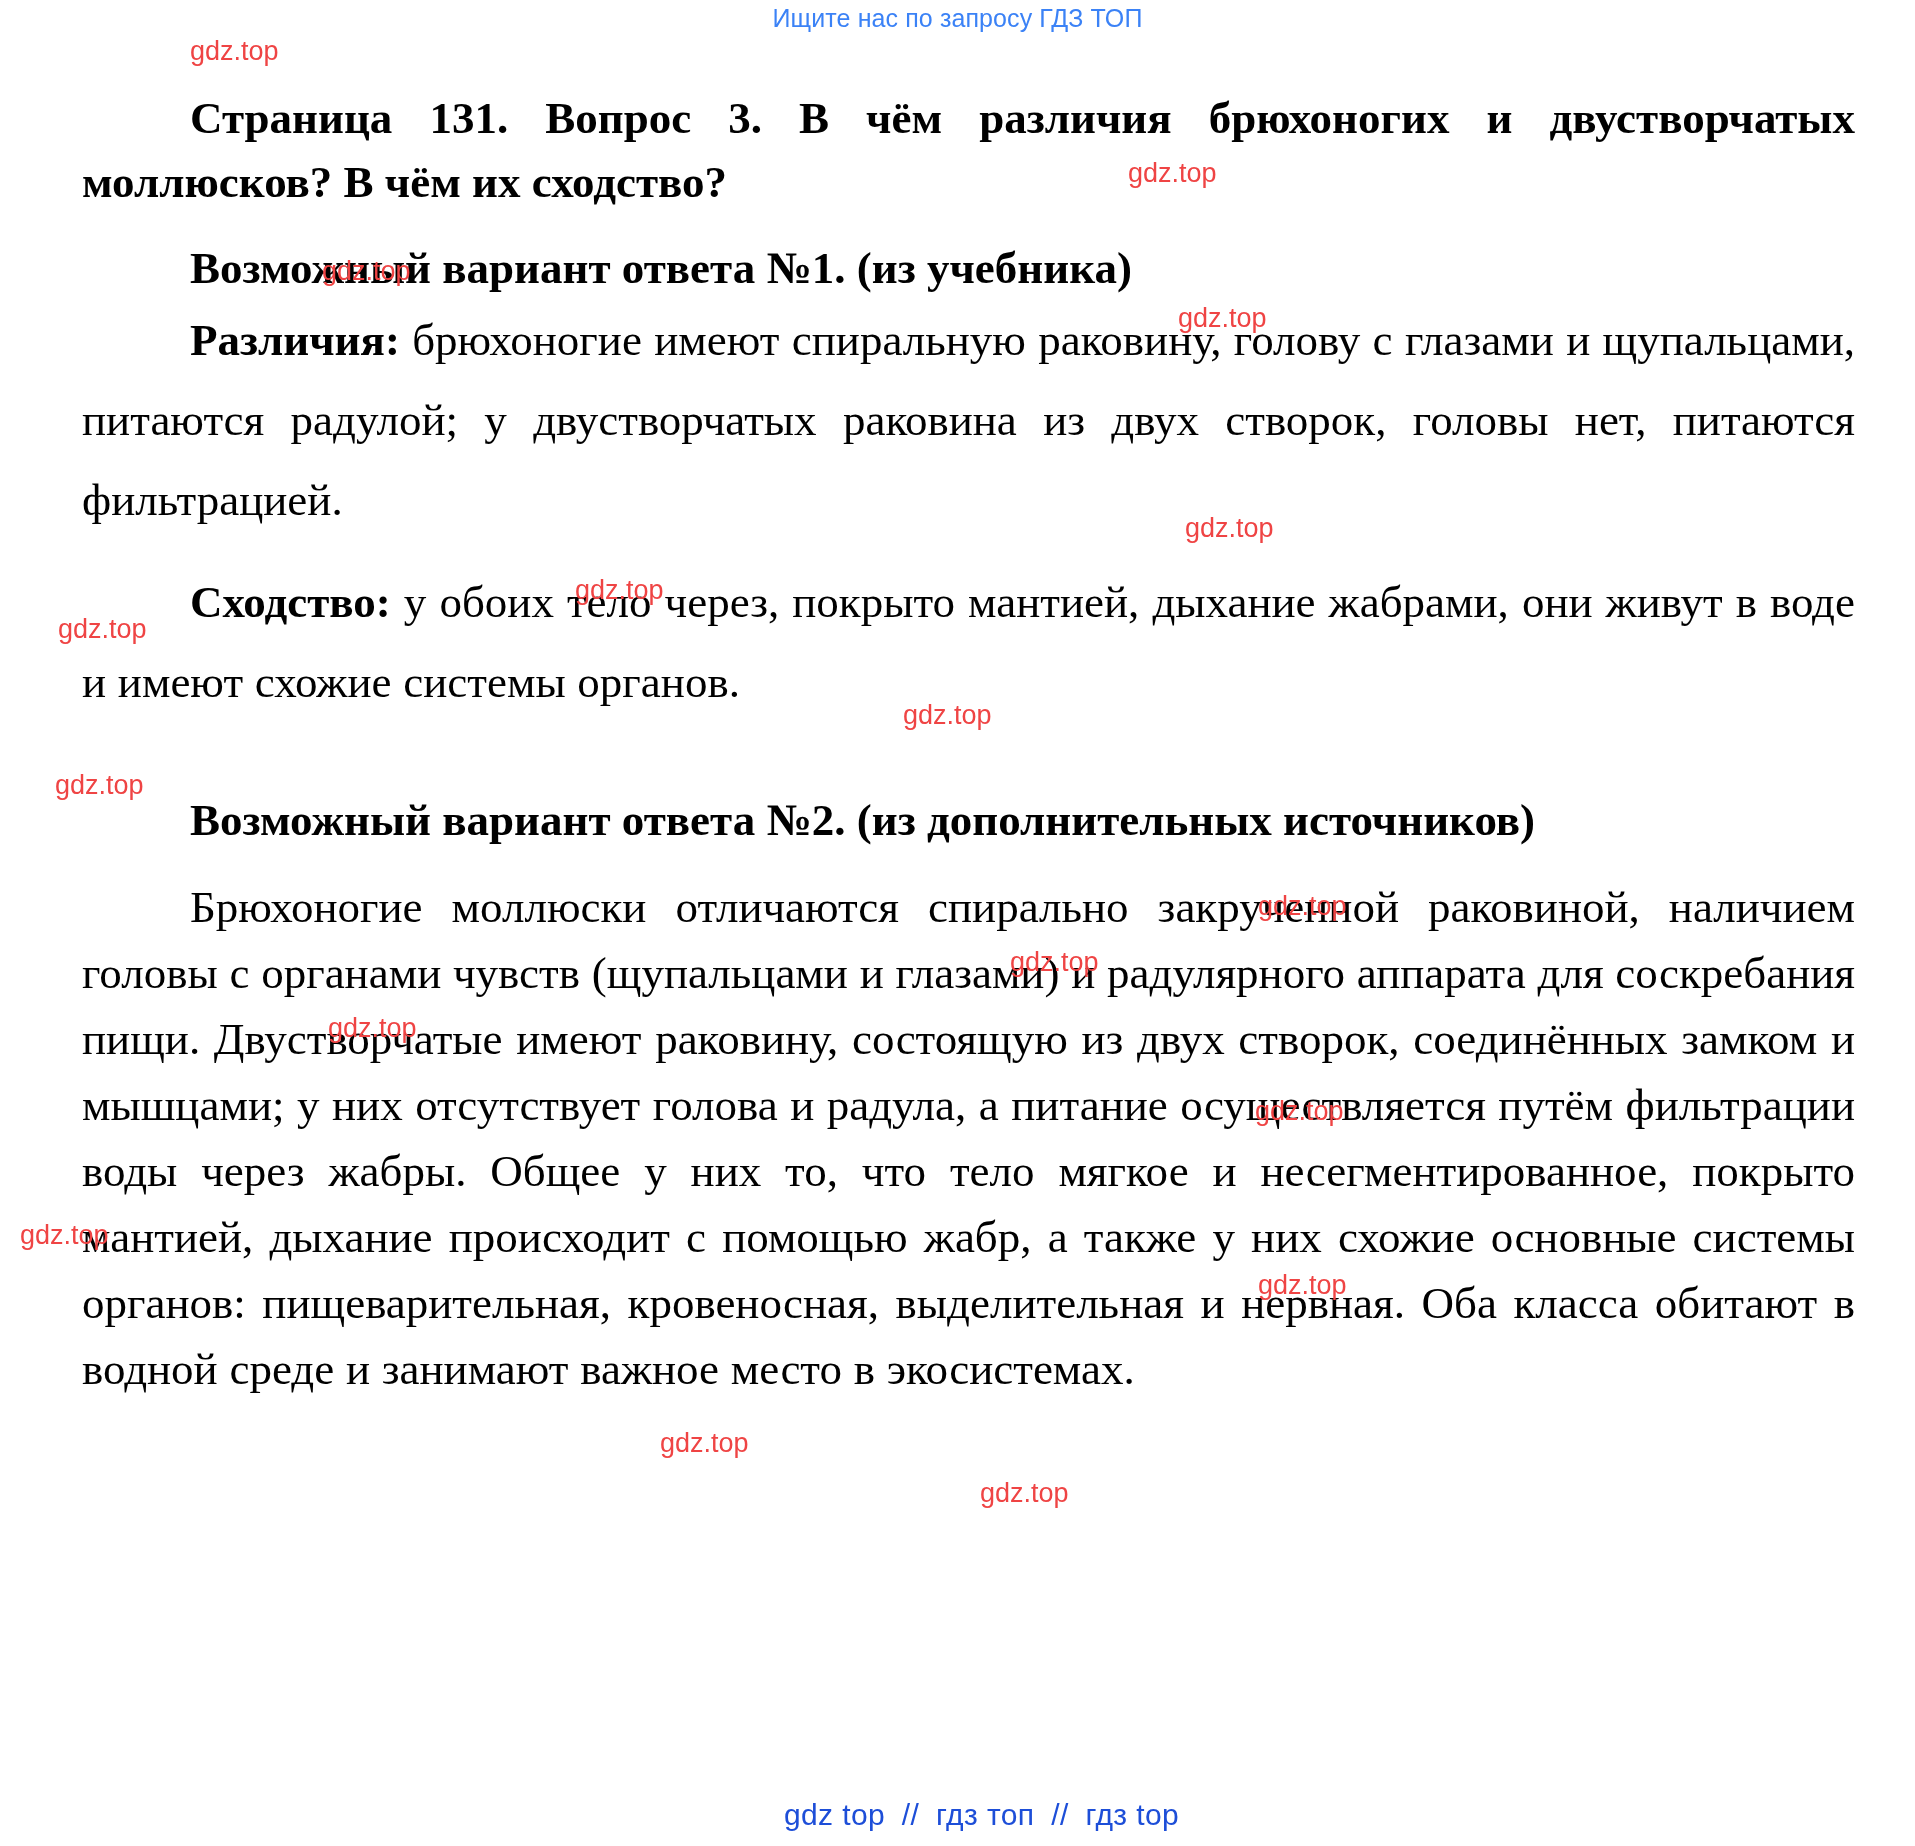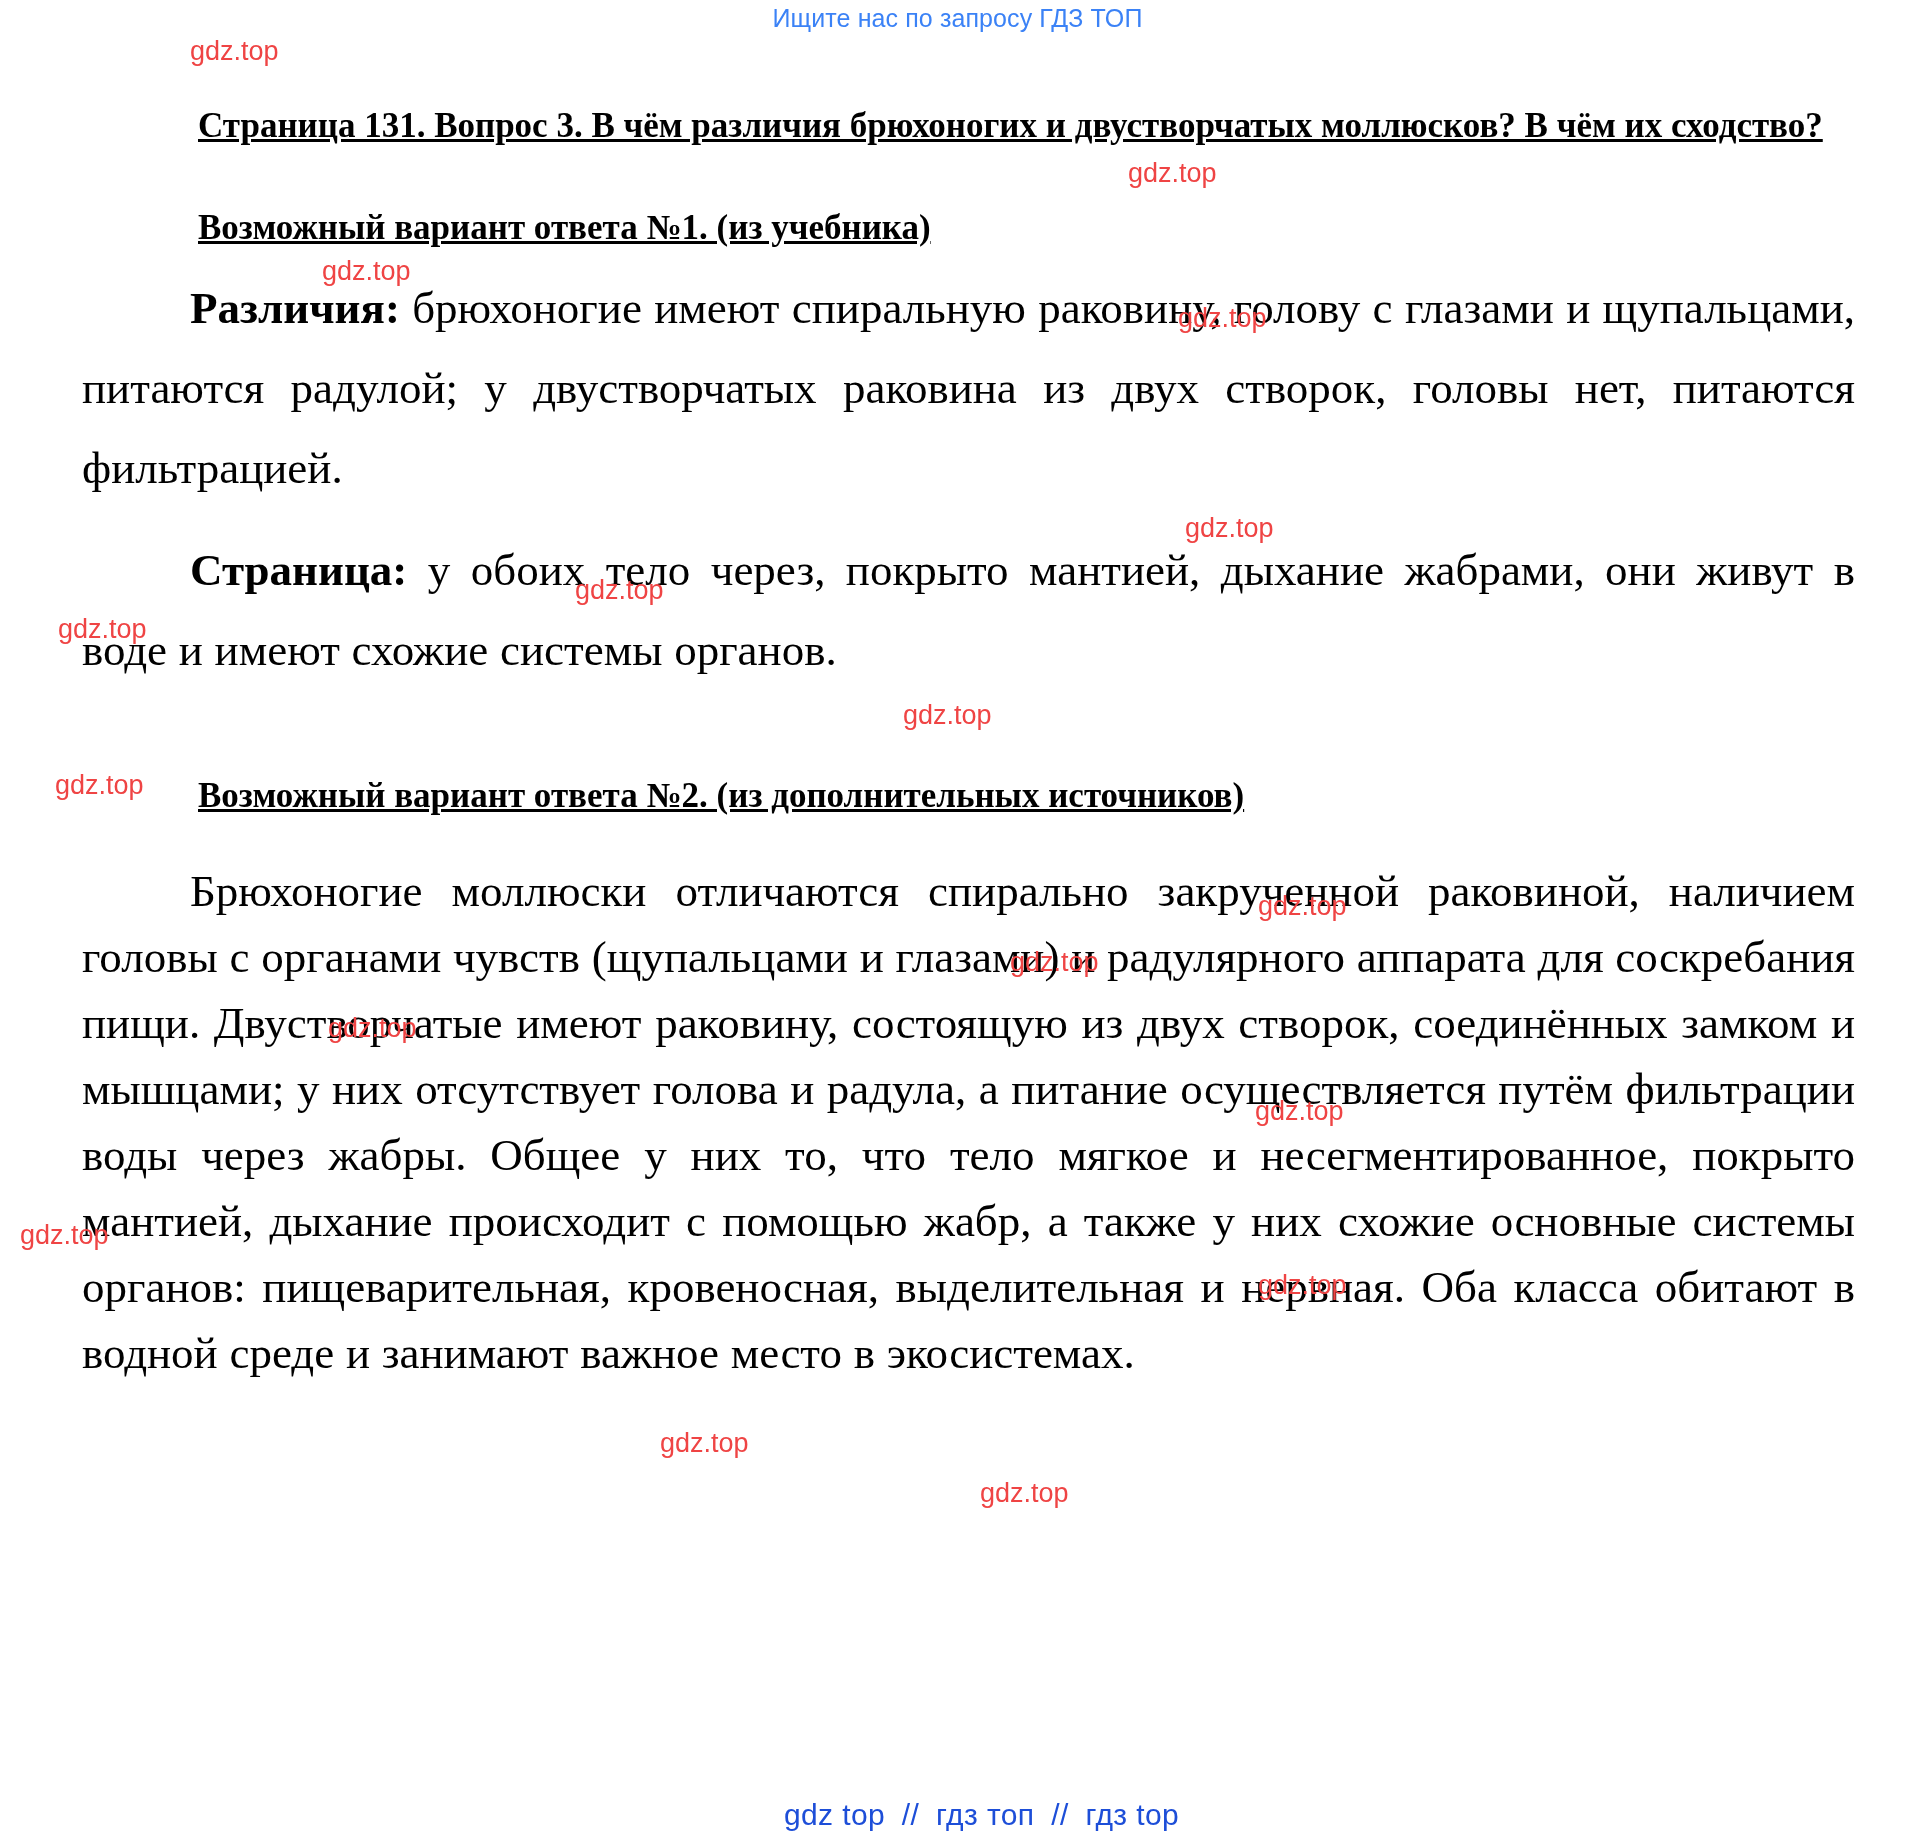--- a/index.html
+++ b/index.html
@@ -53,28 +53,27 @@
     word-spacing: 0.5px;
   }
   .p.tight { line-height: 66px; }
 
   .p b,
   .p strong {
     font-weight: 700;
   }
 
   .heading {
-    font-size: 35px;
+    font-size: 45px;
     line-height: 64px;
     font-weight: 700;
-    margin: 8px;
+    margin: 0;
     text-indent: 108px;
     text-align: justify;
     text-justify: inter-word;
-    text-decoration: underline;
   }
   .heading.left { text-align: left; }
 
   .spacer-sm { height: 22px; }
   .spacer-lg { height: 66px; }
 
   
   .wm {
     position: absolute;
     font-family: "Liberation Sans", "DejaVu Sans", sans-serif;
@@ -112,21 +111,21 @@
     <div class="heading"><span>Страница 131. Вопрос 3.    В чём различия брюхоногих и двустворчатых моллюсков? В чём их сходство?</span></div>
 
     <div class="spacer-sm"></div>
 
     <div class="heading left"><span>Возможный вариант ответа №1. (из учебника)</span></div>
 
     <p class="p"><b>Различия:</b><span> брюхоногие имеют спиральную раковину, голову с глазами и щупальцами, питаются радулой; у двустворчатых раковина из двух створок, головы нет, питаются фильтрацией.</span></p>
 
     <div class="spacer-sm"></div>
 
-    <p class="p"><b>Страница:</b><span> у обоих тело через, покрыто мантией, дыхание жабрами, они живут в воде и имеют схожие системы органов.</span></p>
+    <p class="p"><b>Сходство:</b><span> у обоих тело через, покрыто мантией, дыхание жабрами, они живут в воде и имеют схожие системы органов.</span></p>
 
     <div class="spacer-lg"></div>
 
     <div class="heading"><span>Возможный вариант ответа №2. (из дополнительных источников)</span></div>
 
     <div class="spacer-sm"></div>
 
     <p class="p tight"><span>Брюхоногие моллюски отличаются спирально закрученной раковиной, наличием головы с органами чувств (щупальцами и глазами) и радулярного аппарата для соскребания пищи. Двустворчатые имеют раковину, состоящую из двух створок, соединённых замком и мышцами; у них отсутствует голова и радула, а питание осуществляется путём фильтрации воды через жабры. Общее у них то, что тело мягкое и несегментированное, покрыто мантией, дыхание происходит с помощью жабр, а также у них схожие основные системы органов: пищеварительная, кровеносная, выделительная и нервная. Оба класса обитают в водной среде и занимают важное место в экосистемах.</span></p>
 
   </div>

